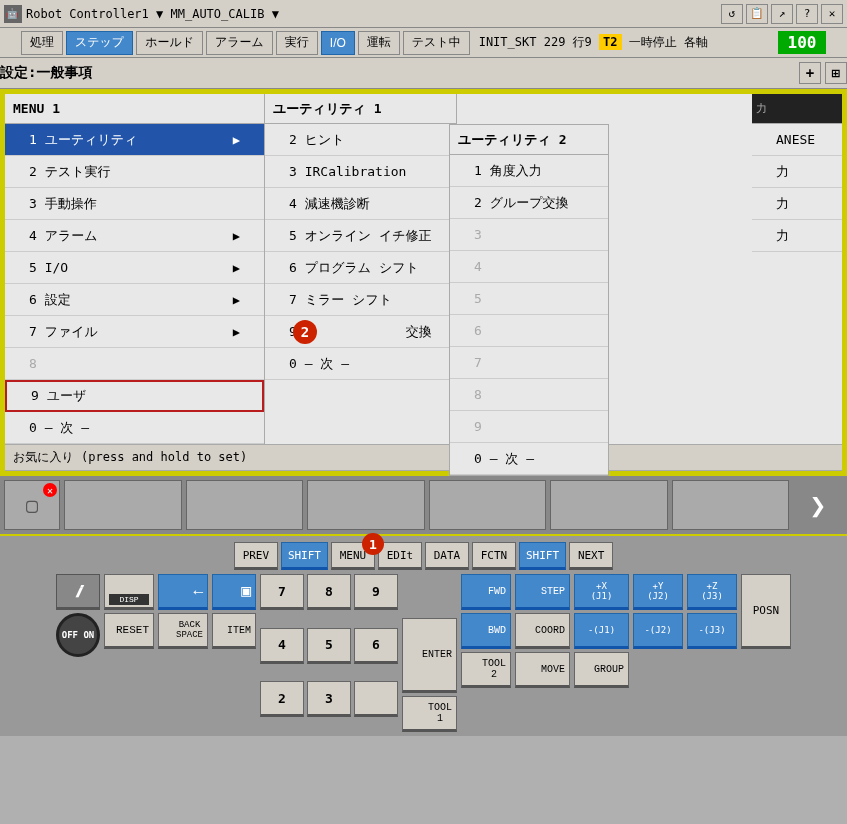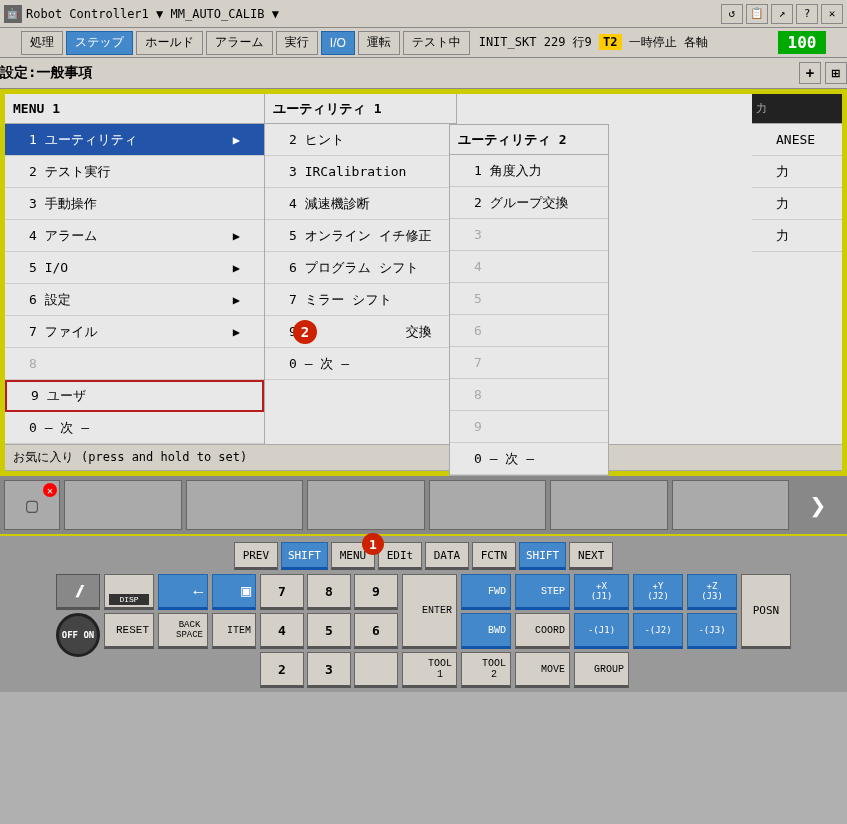--- a/index.html
+++ b/index.html
@@ -323,21 +323,21 @@
       border-bottom: 3px solid #555;
       height: 36px;
       padding: 2px 4px;
       font-size: 10px;
       display: flex; align-items: center; justify-content: flex-end;
       cursor: pointer;
       text-align: center;
       font-family: Liberation Mono, monospace;
     }
     .skey.blue-bg { background: #4488cc; color: white; border-color: #2266aa; border-bottom-color: #1155aa; }
-    .skey.taller { height: 75px; }
+    .skey.taller { height: 75px; margin-top: 44px; }
 
     
     .right-keys {
       display: flex;
       flex-direction: column;
       gap: 3px;
     }
     .rkey {
       background: #4488cc;
       color: white;

